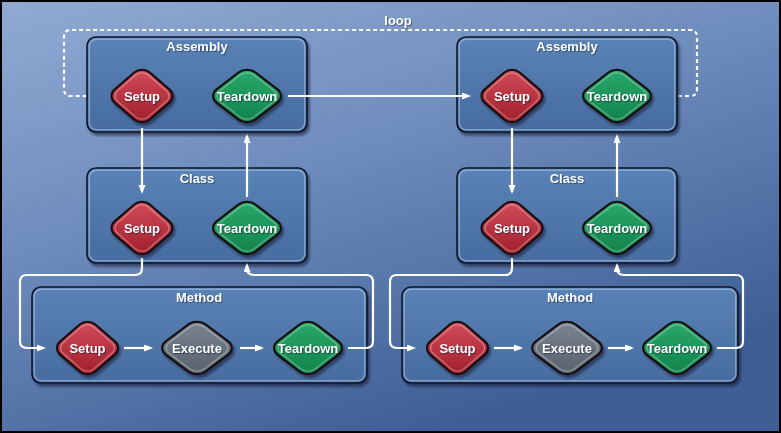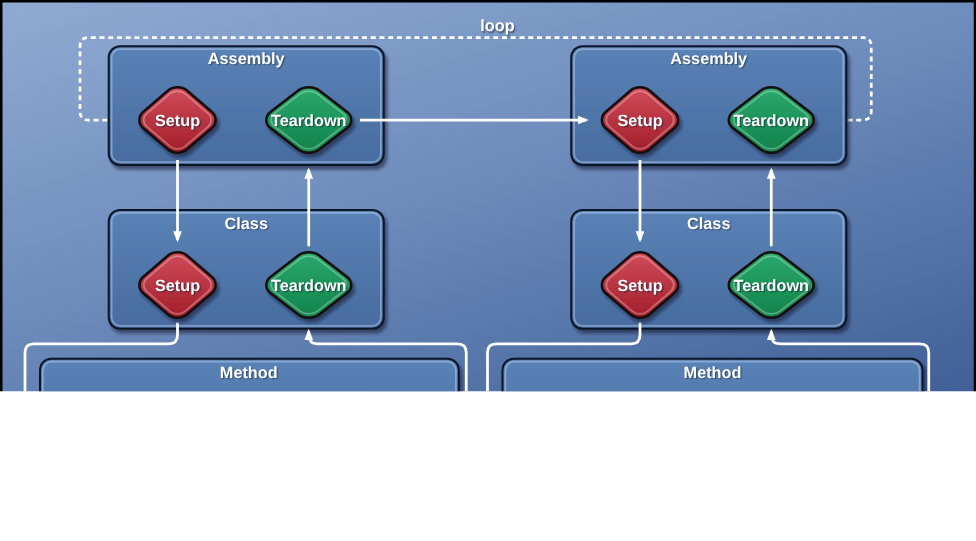--- a/index.html
+++ b/index.html
@@ -1,16 +1,16 @@
 <!DOCTYPE html>
 <html><head>
 <meta charset="utf-8">
 <style>
   html,body{margin:0;padding:0;background:#fff;}
-  .stage{width:781px;height:313px;position:relative;}
+  .stage{width:781px;height:433px;position:relative;}
   svg{display:block;}
   .title{font:bold 13px "Liberation Sans",sans-serif;fill:#ffffff;text-anchor:middle;
          text-shadow:1px 1px 1px rgba(10,20,40,.45);}
   .nodelabel{font:bold 13px "Liberation Sans",sans-serif;fill:#ffffff;text-anchor:middle;
          text-shadow:1px 1px 1px rgba(10,20,40,.55);}
   .looplabel{font:bold 13px "Liberation Sans",sans-serif;fill:#ffffff;text-anchor:middle;
          text-shadow:1px 1px 1px rgba(10,20,40,.45);}
   .box{fill:url(#gradBox);stroke:#0d1626;stroke-width:1.6;}
   .box-hl{fill:none;stroke:rgba(205,225,250,.42);stroke-width:1.4;}
   .dm{stroke:#140a0c;stroke-width:2;vector-effect:non-scaling-stroke;}

